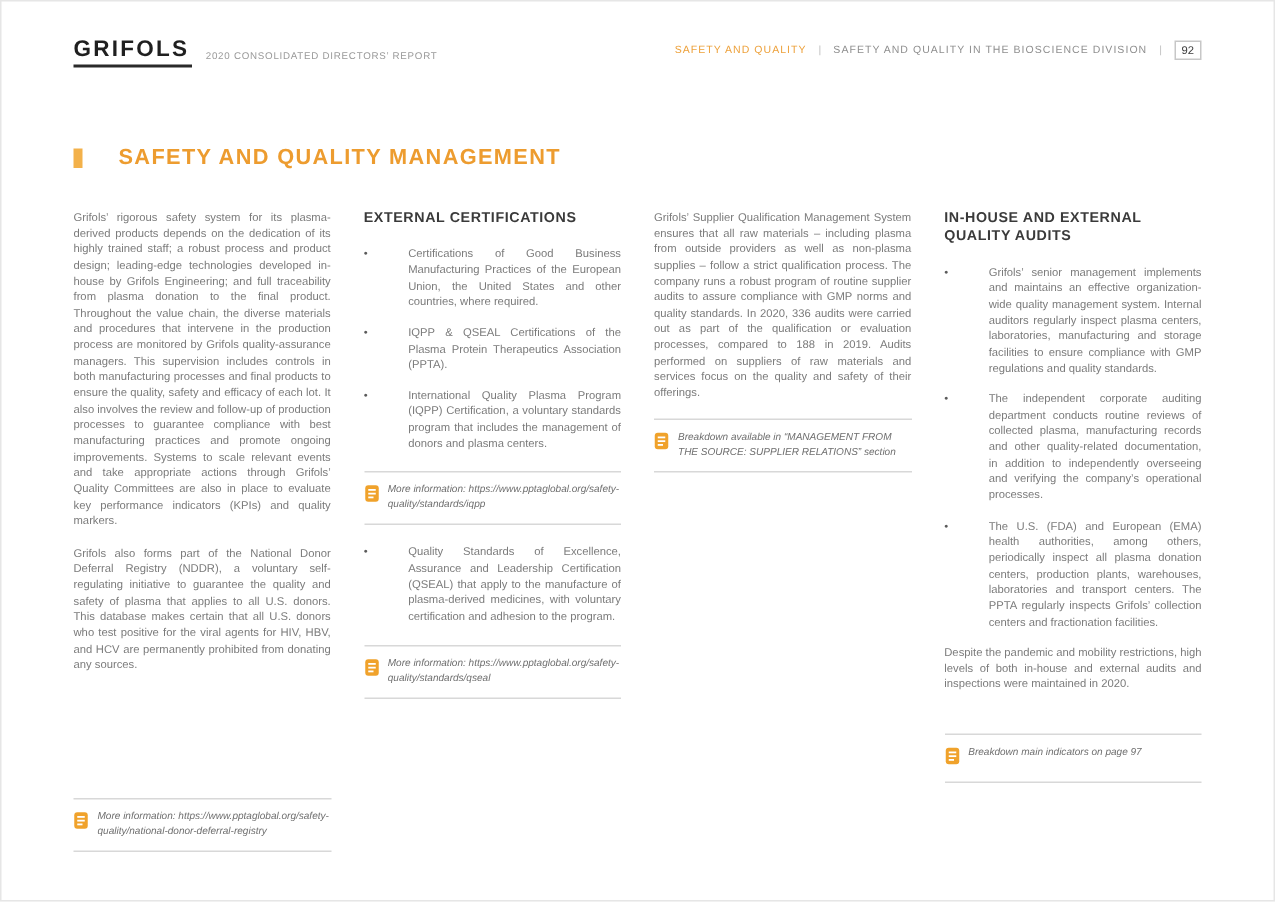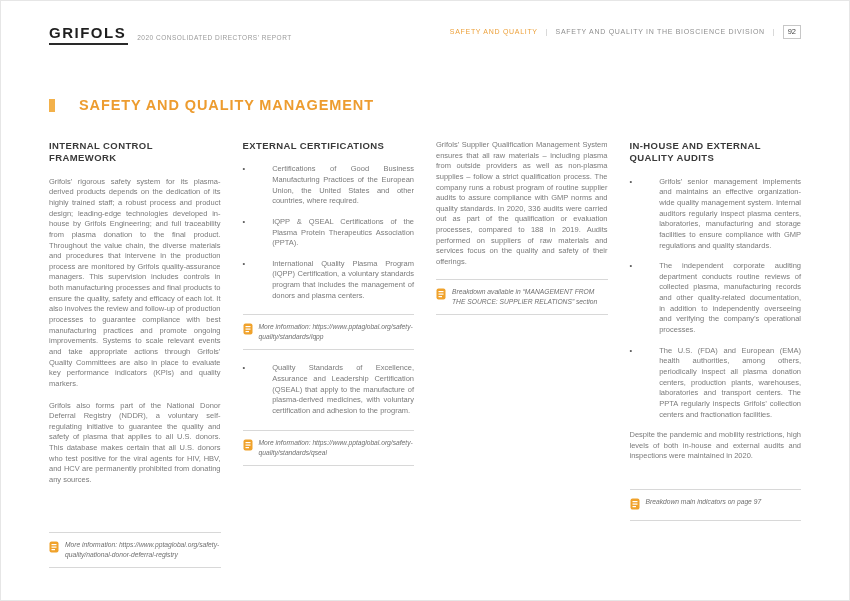--- a/index.html
+++ b/index.html
@@ -3,21 +3,21 @@
 <meta charset="utf-8">
 <style>
   * { margin:0; padding:0; box-sizing:border-box; }
   html,body { width:850px; height:601px; }
   body { font-family:"Liberation Sans", sans-serif; background:#f2f2f2; }
   .page {
     position:relative; width:850px; height:601px; background:#ffffff;
     border:1px solid #e6e6e6; padding:24px 48px 0 48px; overflow:hidden;
   }
   
-  .header { display:flex; justify-content:space-between; align-items:flex-start; }
+  .header { display:flex; justify-content:space-between; align-items:center; }
   .logo-block { display:flex; align-items:flex-end; gap:9px; }
   .logo {
     font-size:15px; font-weight:bold; letter-spacing:1.5px; color:#1f1f1f;
     border-bottom:2px solid #2a2a2a; padding:0 2px 3px 0; line-height:1;
   }
   .report-title { font-size:6.5px; color:#9a9a9a; letter-spacing:0.5px; padding-bottom:4px; }
   .header-right { display:flex; align-items:center; gap:8px; padding-bottom:3px; }
   .crumb { font-size:7px; letter-spacing:0.7px; }
   .crumb-orange { color:#EDA13B; }
   .crumb-gray { color:#8f8f8f; }
@@ -75,21 +75,20 @@
   </header>
 
   <h1 class="main-title">
     <span class="title-bar"></span>
     <span class="main-title-text">SAFETY AND QUALITY MANAGEMENT</span>
   </h1>
 
   <div class="columns">
 
     <section class="col">
-      <h2>INTERNAL CONTROL FRAMEWORK</h2>
       <p>Grifols’ rigorous safety system for its plasma-derived products depends on the dedication of its highly trained staff; a robust process and product design; leading-edge technologies developed in-house by Grifols Engineering; and full traceability from plasma donation to the final product. Throughout the value chain, the diverse materials and procedures that intervene in the production process are monitored by Grifols quality-assurance managers. This supervision includes controls in both manufacturing processes and final products to ensure the quality, safety and efficacy of each lot. It also involves the review and follow-up of production processes to guarantee compliance with best manufacturing practices and promote ongoing improvements. Systems to scale relevant events and take appropriate actions through Grifols’ Quality Committees are also in place to evaluate key performance indicators (KPIs) and quality markers.</p>
       <p>Grifols also forms part of the National Donor Deferral Registry (NDDR), a voluntary self-regulating initiative to guarantee the quality and safety of plasma that applies to all U.S. donors. This database makes certain that all U.S. donors who test positive for the viral agents for HIV, HBV, and HCV are permanently prohibited from donating any sources.</p>
       <div class="note note-push">
         <span class="icon-wrap">
           <svg width="10" height="12" viewBox="0 0 10 12">
               <rect x="0.5" y="0.5" width="9" height="11" rx="2" fill="#F0A22B"></rect>
               <rect x="2.5" y="3" width="5" height="1.2" fill="#fff"></rect>
               <rect x="2.5" y="5.5" width="5" height="1.2" fill="#fff"></rect>
               <rect x="2.5" y="8" width="3.5" height="1.2" fill="#fff"></rect>
             </svg>

